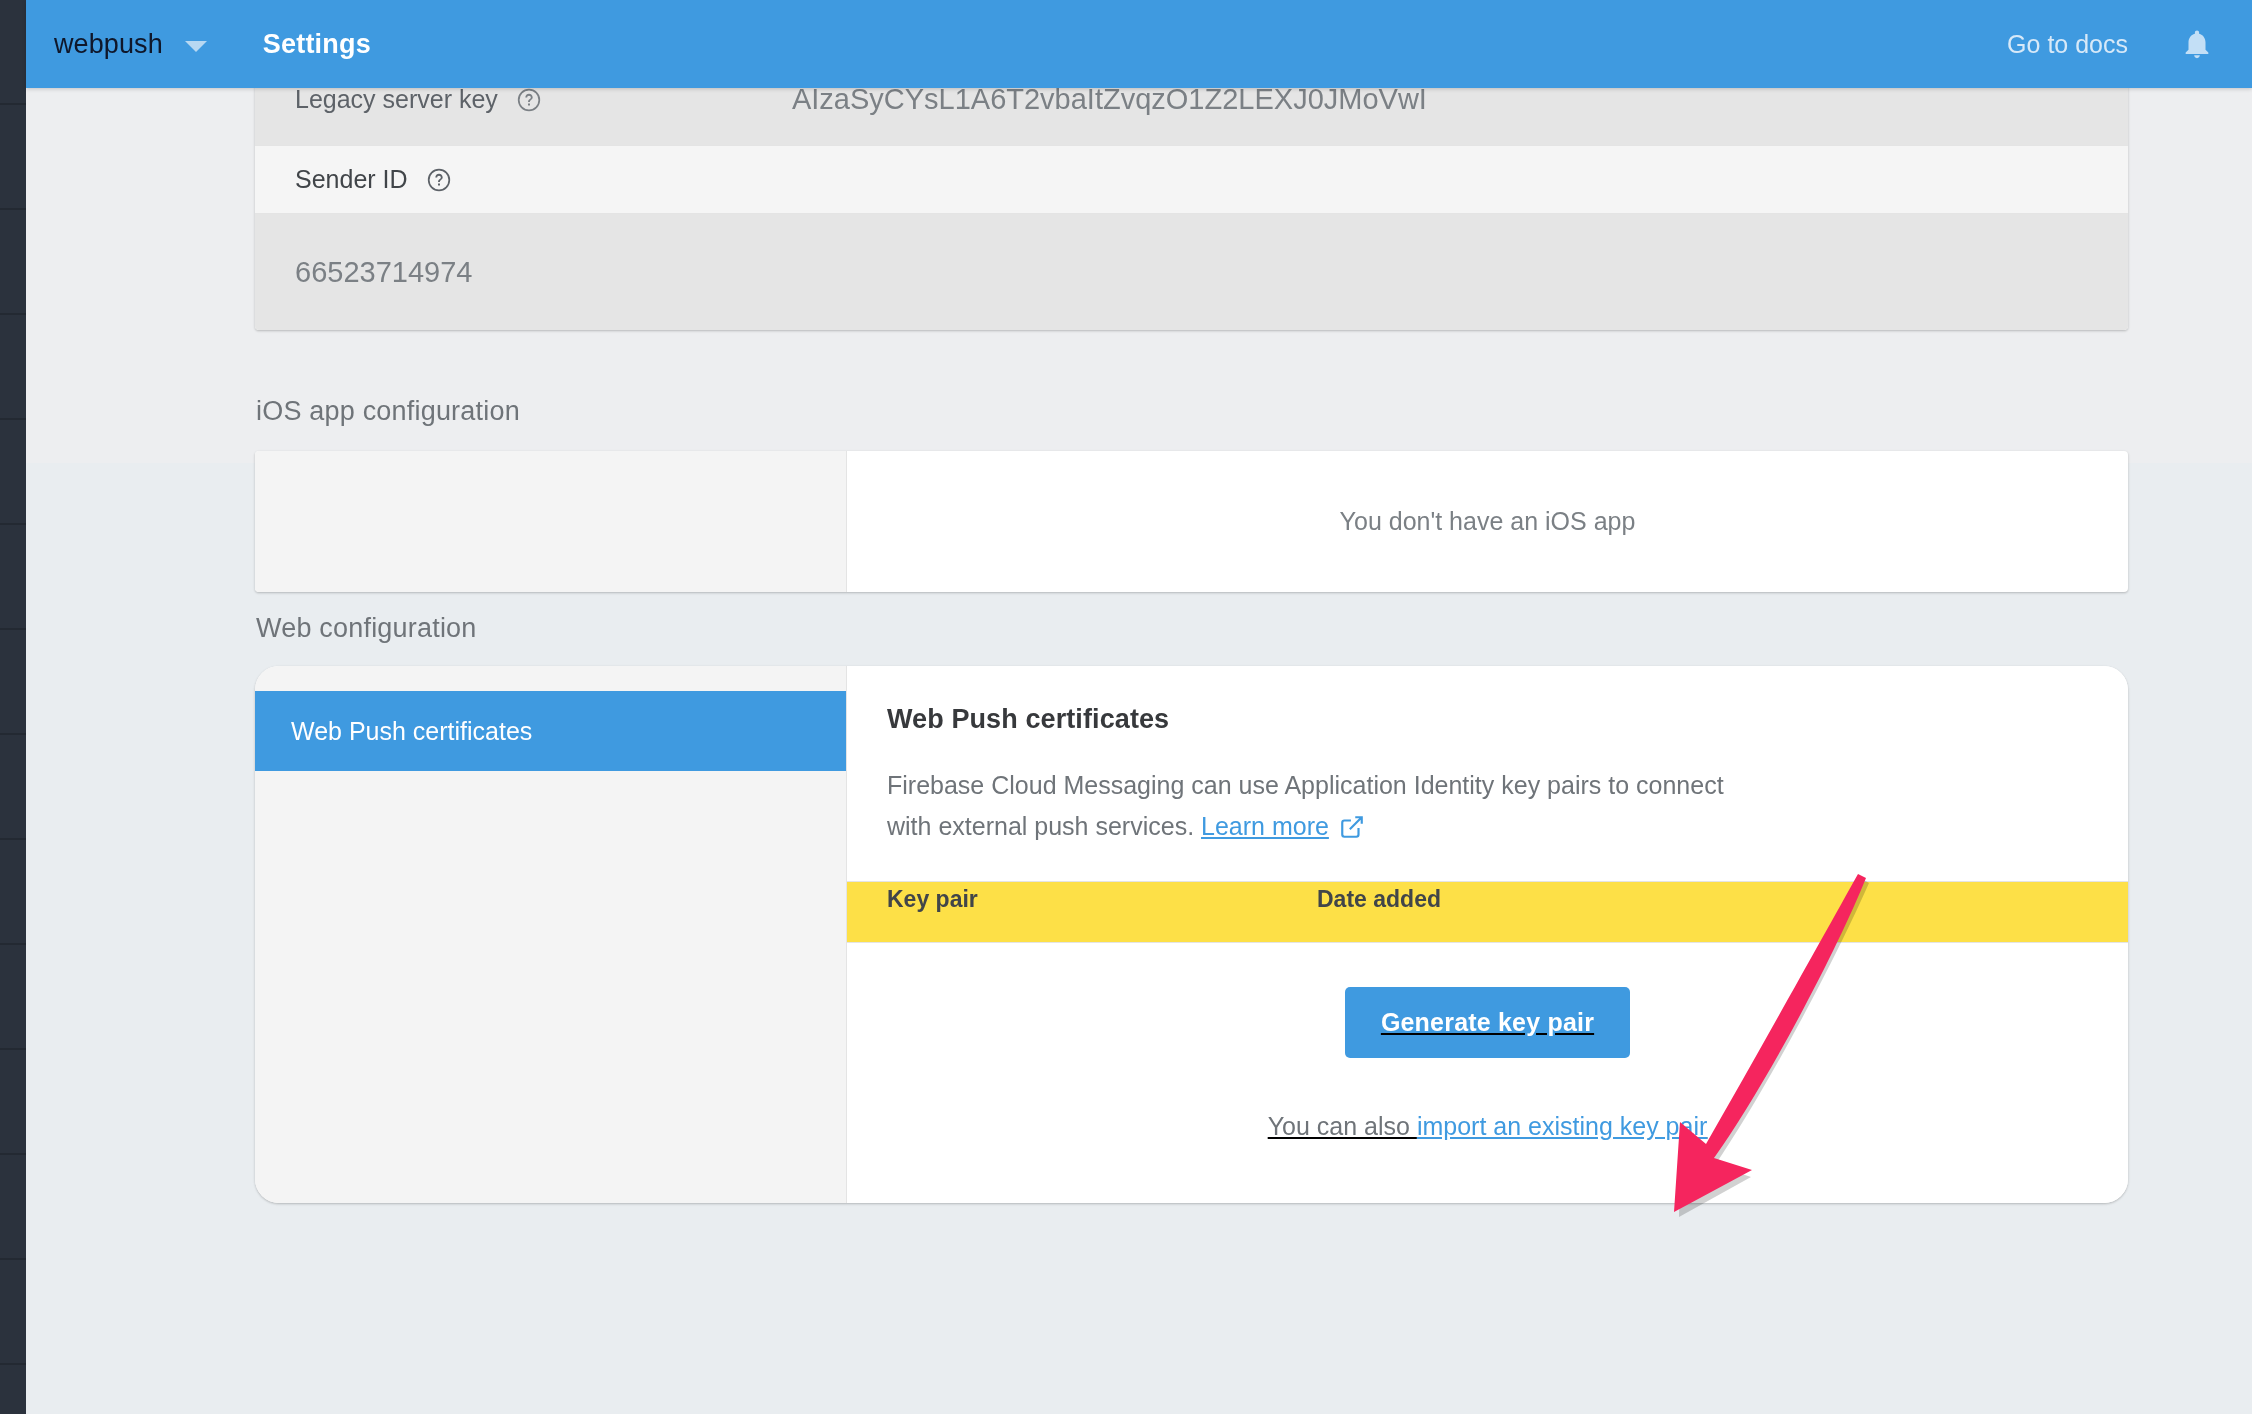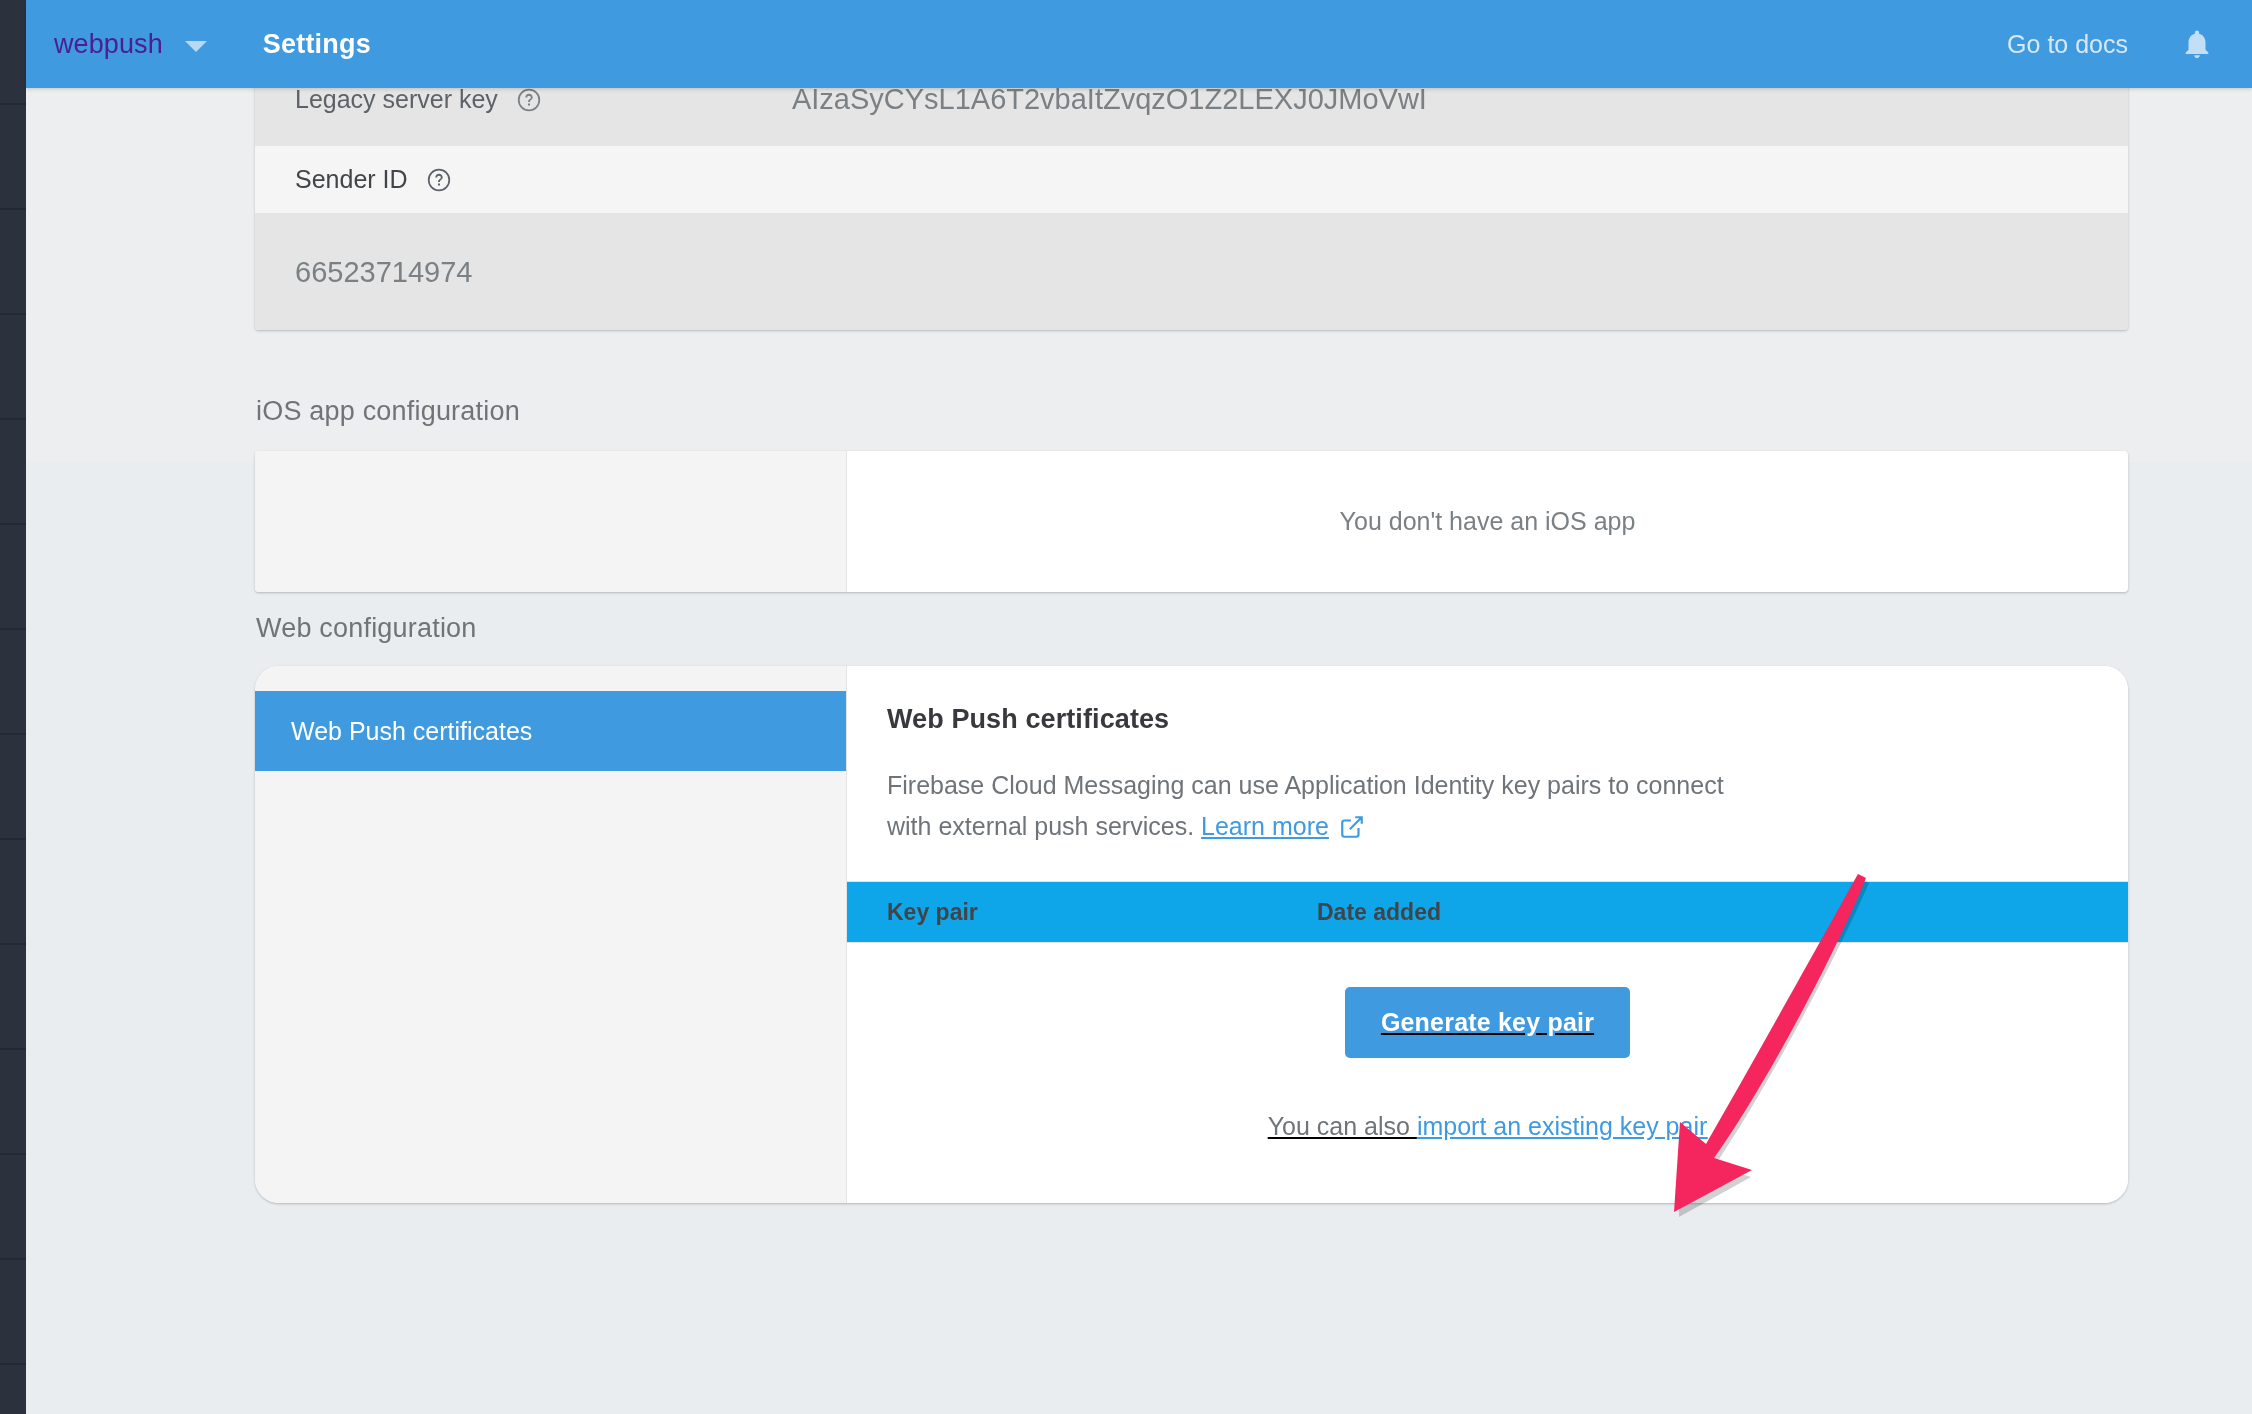--- a/index.html
+++ b/index.html
@@ -45,21 +45,21 @@
     z-index: 10;
     box-shadow: 0 1px 4px rgba(0,0,0,0.18);
   }
   .appbar-project {
     display: flex;
     align-items: center;
     margin-left: 28px;
     cursor: pointer;
   }
   .project-name {
-    color: #4c1d95;
+    color: #0f172a;
     font-size: 27px;
     font-weight: 400;
     letter-spacing: 0.1px;
   }
   .caret {
     width: 0; height: 0;
     border-left: 11px solid transparent;
     border-right: 11px solid transparent;
     border-top: 11px solid #b7d8f2;
     margin-left: 22px;
@@ -253,26 +253,26 @@
   }
   .ext-icon {
     display: inline-block;
     vertical-align: -5px;
     margin-left: 10px;
     cursor: pointer;
   }
 
   .web-table-head {
     display: flex;
-    align-items: flex-end;
+    align-items: flex-start;
     height: 62px;
-    background: #0ea5e9;
+    background: #fde047;
     border-top: 1px solid #e4e4e4;
     border-bottom: 1px solid #e4e4e4;
-    padding: 16px 40px;
+    padding: 4px 40px;
   }
   .th {
     font-size: 23px;
     font-weight: 700;
     color: #414549;
   }
   .th-keypair { width: 430px; }
 
   .web-body {
     flex: 1;

